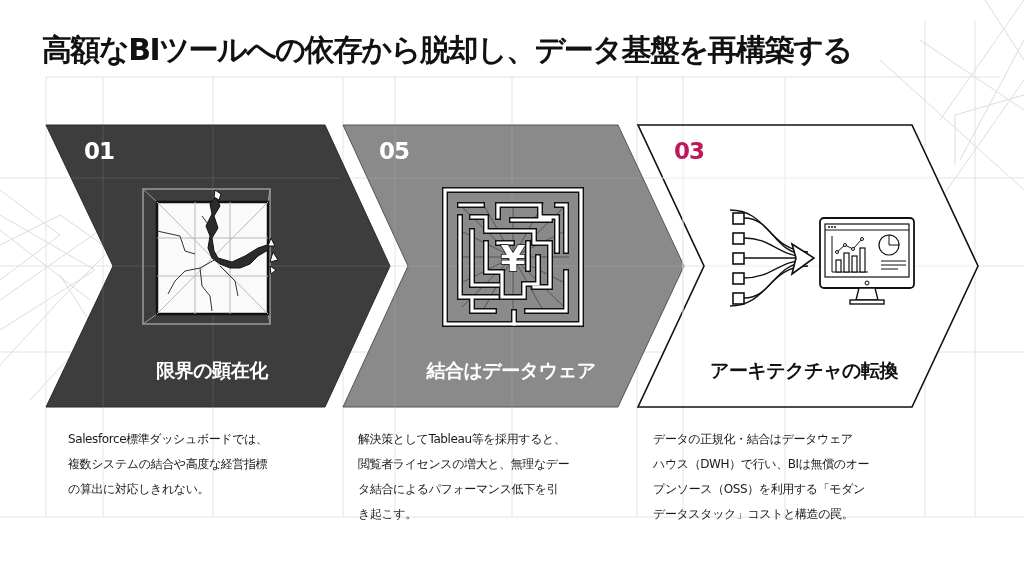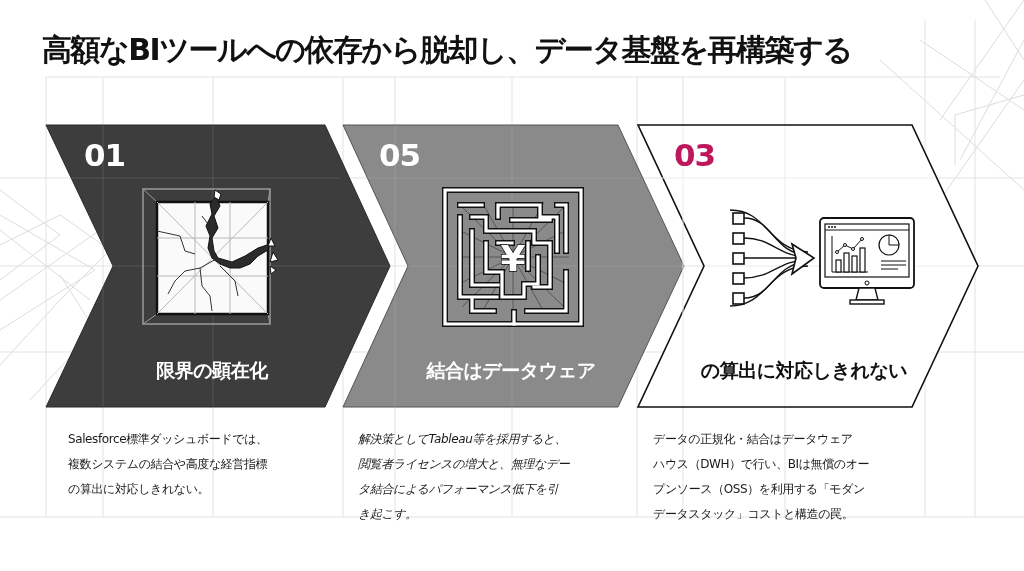--- a/index.html
+++ b/index.html
@@ -9,21 +9,21 @@
     font-family:"DejaVu Sans", "Liberation Sans", sans-serif;
   }
   .bg-grid { position:absolute; left:0; top:0; width:1024px; height:571px; }
   .title {
     position:absolute; left:42px; top:30px;
     font-size:30px; font-weight:bold; color:#111;
     letter-spacing:-1.5px; white-space:nowrap;
   }
   .chev-svg { position:absolute; left:0; top:0; width:1024px; height:571px; }
   .step-num {
-    position:absolute; font-size:31px; font-weight:bold; line-height:1;
+    position:absolute; font-size:23px; font-weight:bold; line-height:1;
     letter-spacing:-1px;
   }
   .step-label {
     position:absolute; font-size:19px; font-weight:bold; line-height:1;
     white-space:nowrap; letter-spacing:-0.5px; transform:translateX(-50%);
   }
   .icon { position:absolute; }
   .desc {
     position:absolute; font-size:12px; line-height:25px; color:#1a1a1a;
     letter-spacing:-0.4px;
@@ -212,28 +212,28 @@
       <line x1="153" y1="57" x2="178" y2="57"></line>
       <line x1="153" y1="61" x2="170" y2="61"></line>
     </g>
   <circle cx="139" cy="75" r="2" fill="none" stroke="#111"></circle>
   <polygon points="131,80 147,80 150,92 128,92" fill="#fff" stroke="#111" stroke-width="1.4"></polygon>
   <rect x="122" y="92" width="34" height="4" fill="#fff" stroke="#111" stroke-width="1.4"></rect>
 </svg>
 
 <div class="step-label" style="left:212px; top:361px; color:#fff;">限界の顕在化</div>
 <div class="step-label" style="left:511px; top:361px; color:#fff;">結合はデータウェア</div>
-<div class="step-label" style="left:804px; top:361px; color:#111;">の算出に対応しきれない</div>
+<div class="step-label" style="left:804px; top:361px; color:#111;">アーキテクチャの転換</div>
 
 <div class="desc" style="left:68px; top:427px;">
   <div>Salesforce標準ダッシュボードでは、</div>
   <div>複数システムの結合や高度な経営指標</div>
   <div>の算出に対応しきれない。</div>
 </div>
-<div class="desc" style="left:358px; top:427px;font-style:italic;">
+<div class="desc" style="left:358px; top:427px;">
   <div>解決策としてTableau等を採用すると、</div>
   <div>閲覧者ライセンスの増大と、無理なデー</div>
   <div>タ結合によるパフォーマンス低下を引</div>
   <div>き起こす。</div>
 </div>
 <div class="desc" style="left:653px; top:427px;">
   <div>データの正規化・結合はデータウェア</div>
   <div>ハウス（DWH）で行い、BIは無償のオー</div>
   <div>プンソース（OSS）を利用する「モダン</div>
   <div>データスタック」コストと構造の罠。</div>

